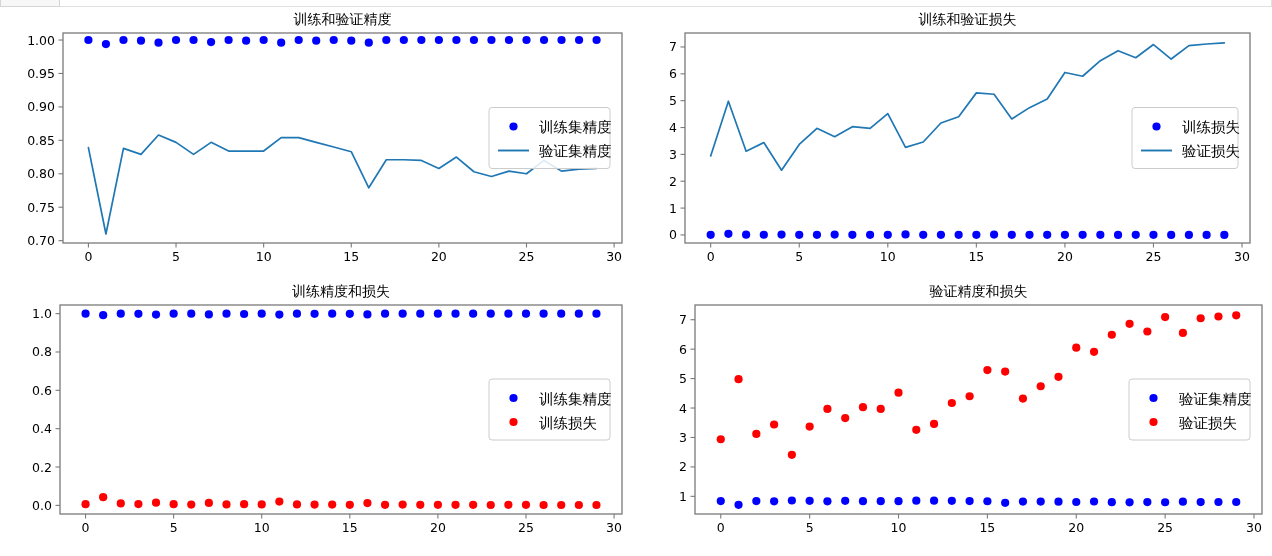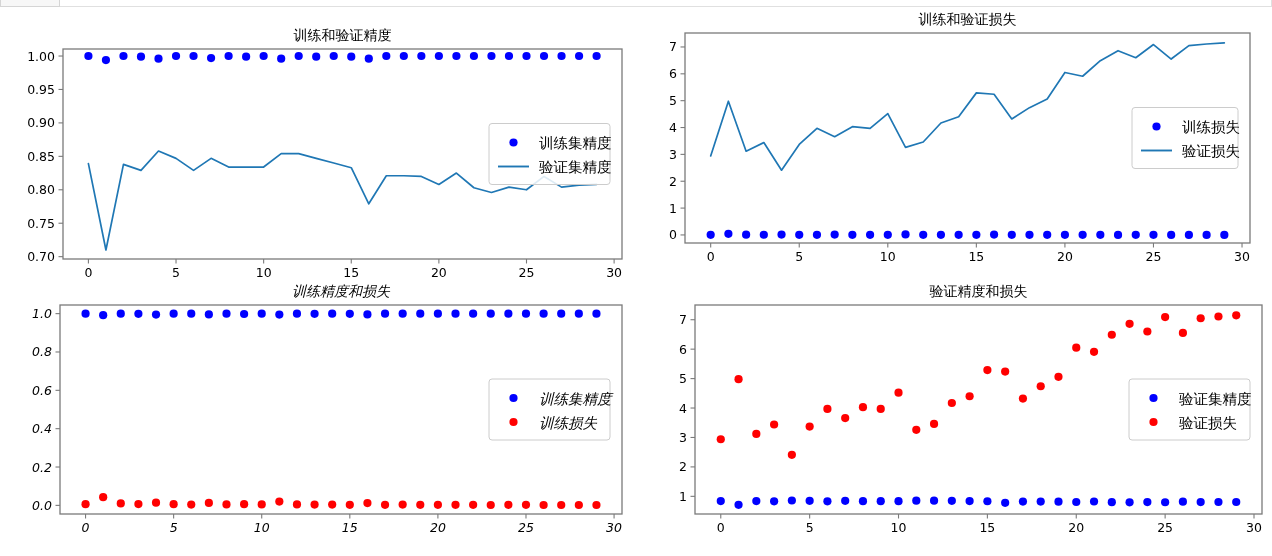--- a/index.html
+++ b/index.html
@@ -33,21 +33,21 @@
 <body>
 
 <div id="root">
 
   <div class="cell-strip">
     <div class="cell-prompt"></div>
     <div class="cell-body"></div>
   </div>
 
   <div class="grid">
-    <div class="panel" id="panel-0" style="left:0px;   top:0px;   width:636px; height:276px;margin-top:16px;">
+    <div class="panel" id="panel-0" style="left:0px;   top:0px;   width:636px; height:276px;">
         <svg width="636" height="276" viewBox="0 0 636 276">
           <text x="342.5" y="17" class="title-t">训练和验证精度</text>
           <rect x="63" y="26" width="559" height="210" class="spine"></rect>
           <line x1="88.4090909090909" y1="236" x2="88.4090909090909" y2="240.5" class="tickline"></line>
           <text x="88.4090909090909" y="254" class="tick-t" text-anchor="middle">0</text>
           <line x1="176.0266457680251" y1="236" x2="176.0266457680251" y2="240.5" class="tickline"></line>
           <text x="176.0266457680251" y="254" class="tick-t" text-anchor="middle">5</text>
           <line x1="263.6442006269592" y1="236" x2="263.6442006269592" y2="240.5" class="tickline"></line>
           <text x="263.6442006269592" y="254" class="tick-t" text-anchor="middle">10</text>
           <line x1="351.2617554858934" y1="236" x2="351.2617554858934" y2="240.5" class="tickline"></line>
@@ -193,21 +193,21 @@
           </g>
           <g>
             <rect x="504" y="100.5" width="106" height="61" rx="3" class="legend-box"></rect>
             <circle cx="528.5" cy="119.5" r="4.1" fill="#0000ff"></circle>
             <text x="554" y="125" class="legend-t">训练损失</text>
             <line x1="513" y1="143.5" x2="544" y2="143.5" stroke="#1f77b4" stroke-width="1.9"></line>
             <text x="554" y="149" class="legend-t">验证损失</text>
           </g>
         </svg>
       </div>
-    <div class="panel" id="panel-2" style="left:0px;   top:276px; width:636px; height:273px;font-style:italic;">
+    <div class="panel" id="panel-2" style="left:0px;   top:276px; width:636px; height:273px;">
         <svg width="636" height="273" viewBox="0 0 636 273">
           <text x="341" y="13" class="title-t">训练精度和损失</text>
           <rect x="60" y="22" width="562" height="209" class="spine"></rect>
           <line x1="85.54545454545455" y1="231" x2="85.54545454545455" y2="235.5" class="tickline"></line>
           <text x="85.54545454545455" y="249" class="tick-t" text-anchor="middle">0</text>
           <line x1="173.6332288401254" y1="231" x2="173.6332288401254" y2="235.5" class="tickline"></line>
           <text x="173.6332288401254" y="249" class="tick-t" text-anchor="middle">5</text>
           <line x1="261.7210031347962" y1="231" x2="261.7210031347962" y2="235.5" class="tickline"></line>
           <text x="261.7210031347962" y="249" class="tick-t" text-anchor="middle">10</text>
           <line x1="349.80877742946706" y1="231" x2="349.80877742946706" y2="235.5" class="tickline"></line>

